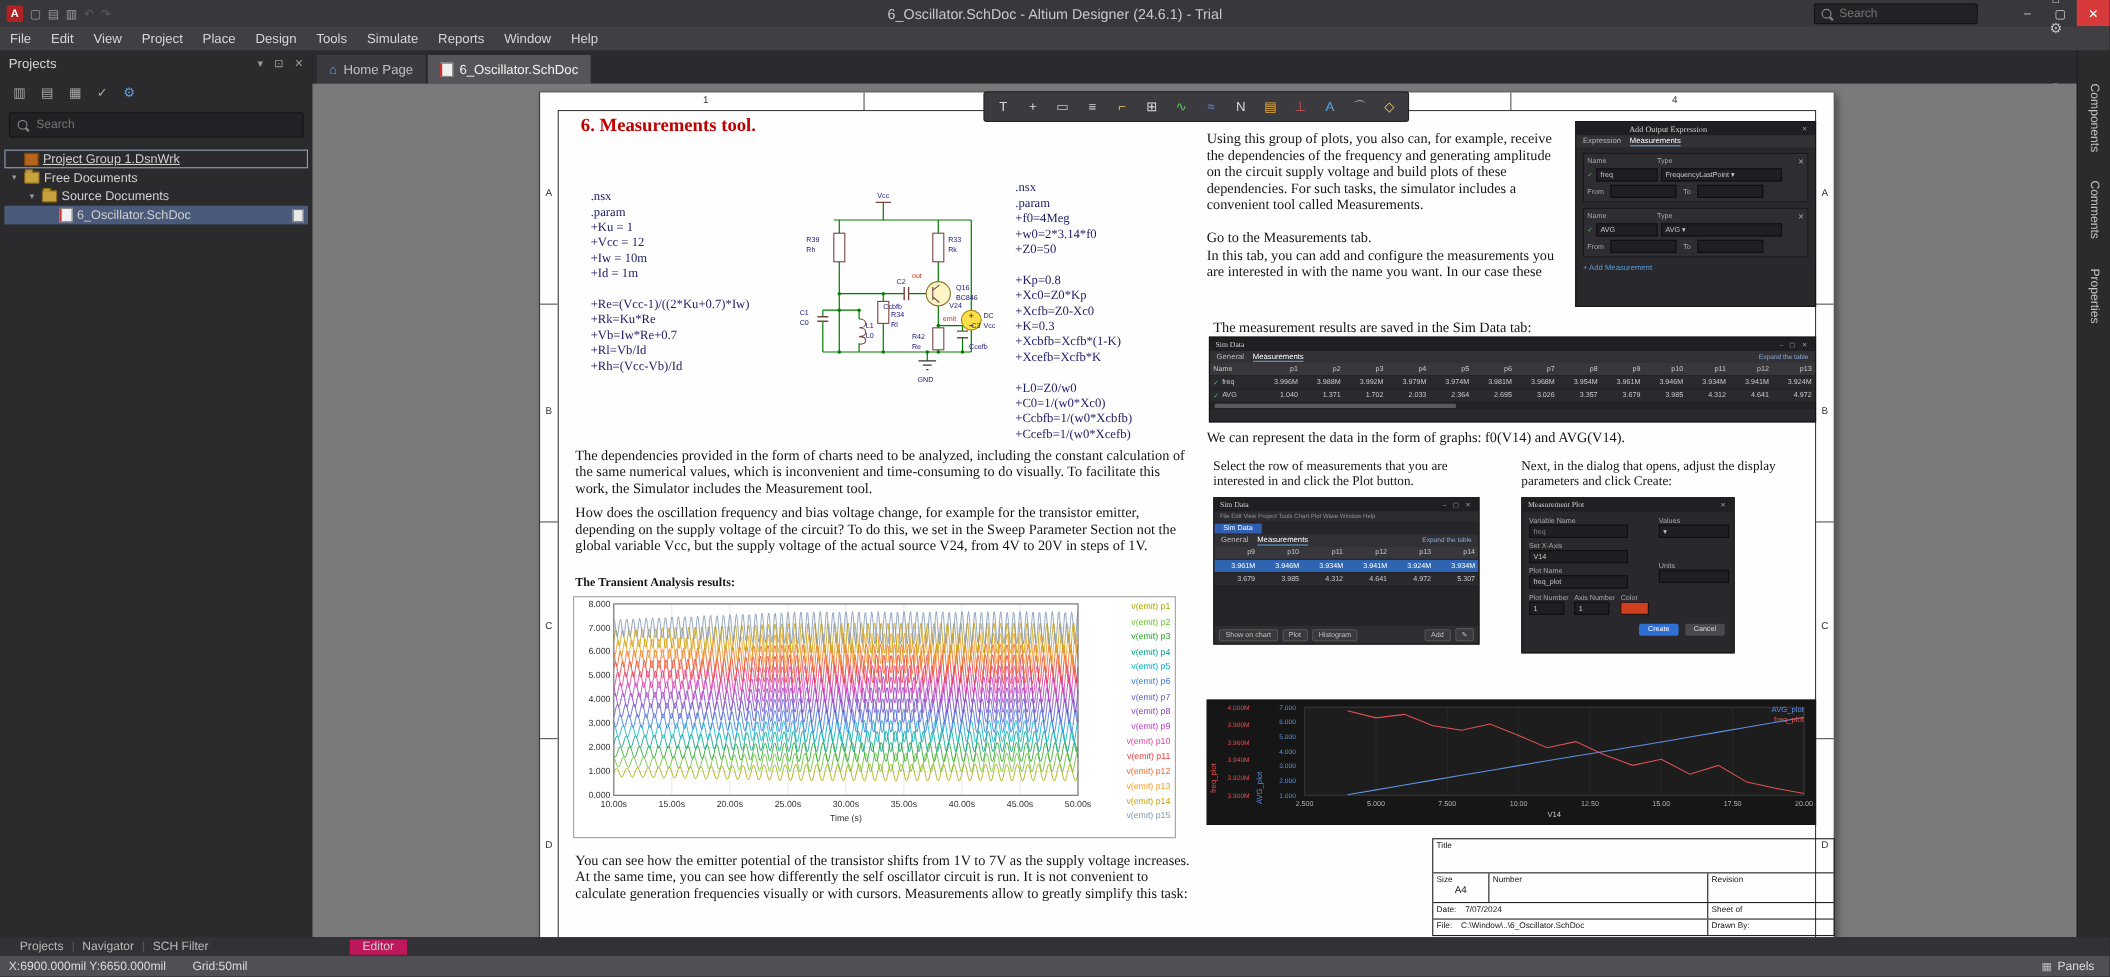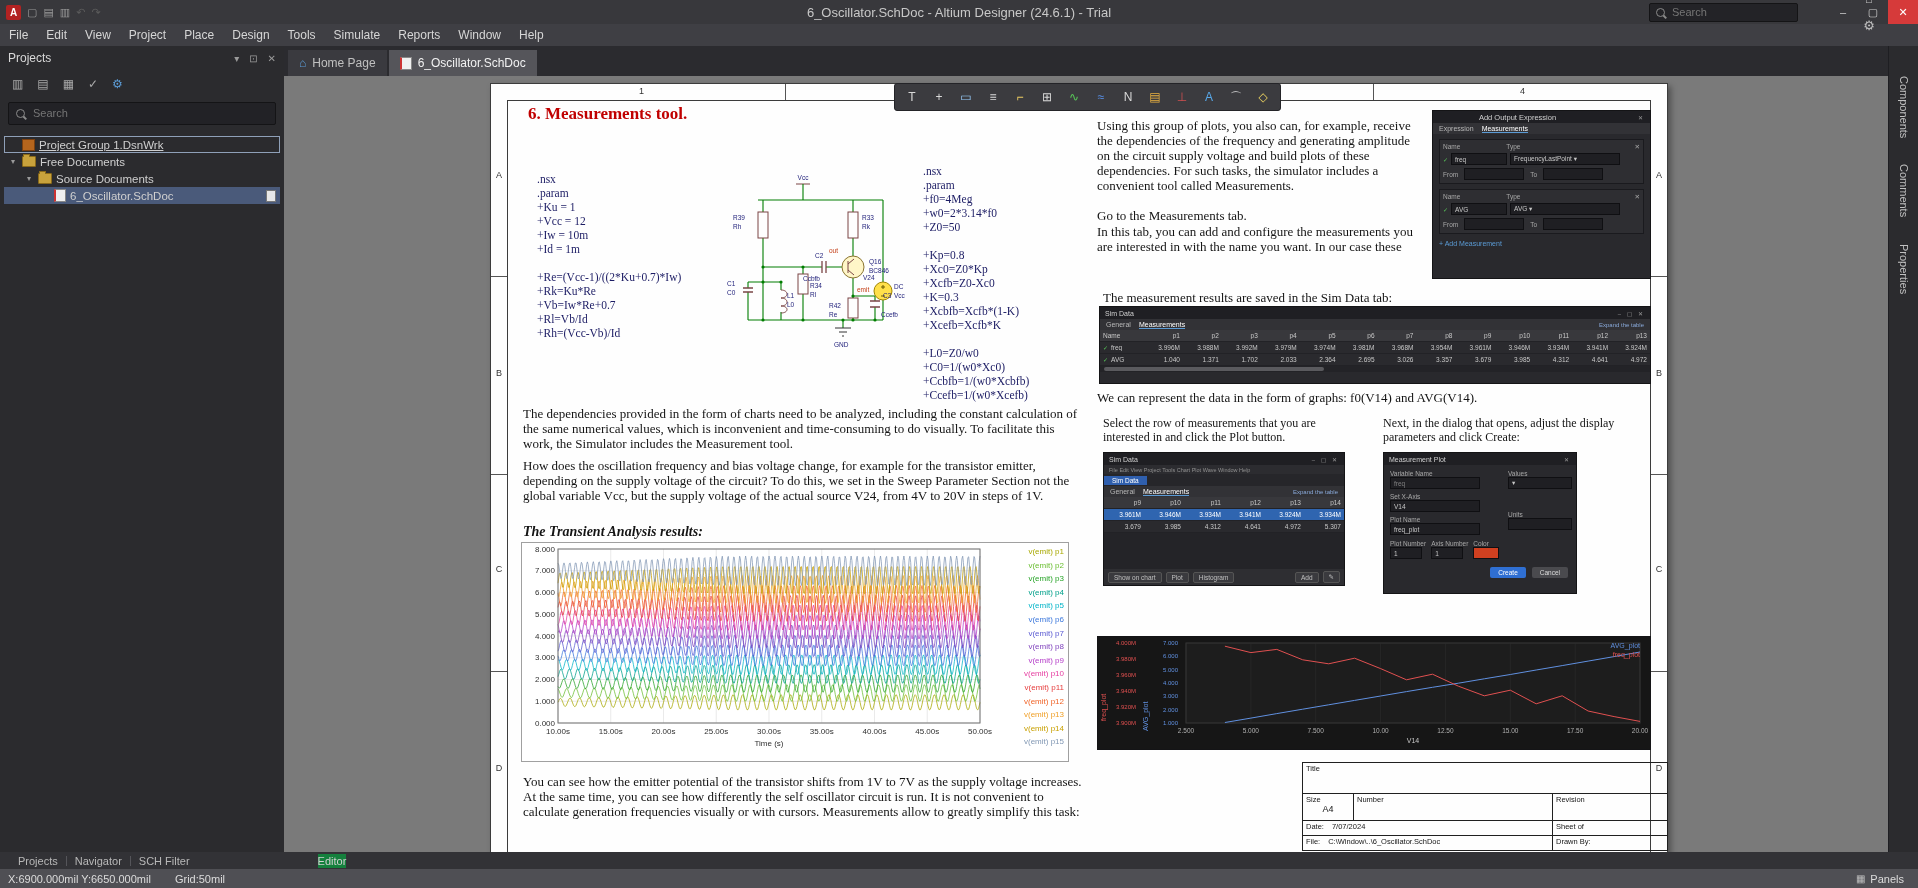--- a/index.html
+++ b/index.html
@@ -63,41 +63,41 @@
   #sheet{position:absolute;left:206px;top:7px;width:1176px;height:810px;background:#fefefe;border:1px solid #3c3c3c;box-shadow:3px 3px 6px rgba(0,0,0,.35);}
   .inner-border{position:absolute;left:16px;top:16px;right:16px;bottom:16px;border:1px solid #3c3c3c;pointer-events:none;}
   .ztick{position:absolute;background:#555;}
   .zone{position:absolute;width:14px;text-align:center;font-size:9px;color:#333;}
   .rnum{position:absolute;top:2px;font-size:9px;color:#333;}
   .doc{font-family:"Liberation Serif",serif;color:#141414;}
   .pre{white-space:pre;line-height:14px;font-size:11.5px;color:#1c1c64;}
   .abs{position:absolute;}
   #doc-title{font-size:17px;font-weight:bold;color:#c00000;}
   .para{font-size:13px;line-height:15px;}
-  .h-b{font-size:14px;font-weight:bold;font-style:italic;}
+  .h-b{font-size:11px;font-weight:bold;}
   
   #tchart{position:absolute;left:30px;top:458px;width:546px;height:218px;background:#fff;border:1px solid #a0a0a0;}
   #tlegend{position:absolute;right:4px;top:2px;text-align:right;font-size:8px;line-height:13.6px;font-family:"Liberation Sans",sans-serif;}
   .grid{stroke:#dcdcdc;stroke-width:0.6;}
   .frame{fill:none;stroke:#707070;stroke-width:1;}
   .tick{font:8px "Liberation Sans";fill:#303030;}
   
   .wire{stroke:#007d00;stroke-width:1.1;fill:none;}
   .body{stroke:#7a4545;stroke-width:1;fill:none;}
   .plate{stroke:#7a4545;stroke-width:1.3;fill:none;}
   .slab{font:6.5px "Liberation Sans";fill:#1c1c78;}
   .slab.net{fill:#c33c14;}
   .dot{fill:#007d00;}
   
   #float-toolbar{position:absolute;left:610px;top:7px;height:26px;background:#3b3b3f;border:1px solid #242428;border-radius:3px;display:flex;align-items:center;padding:0 4px;gap:1px;z-index:5;}
   .sch-tool{width:26px;height:22px;display:flex;align-items:center;justify-content:center;font-size:12px;border-radius:2px;}
   
   .mini{position:absolute;background:#29292d;border:1px solid #141416;font-family:"Liberation Sans",sans-serif;overflow:hidden;}
   .mini-titlebar{height:12px;background:#1f1f23;display:flex;align-items:center;padding:0 5px;}
-  .mini-title{font-size:7px;color:#d0d0d0;}
+  .mini-title{font-size:7px;color:#d0d0d0;font-family:Liberation Serif, serif;}
   .mini-dots{margin-left:auto;font-size:6px;color:#9a9a9a;letter-spacing:2px;}
   .mini-menu{height:9px;font-size:5.5px;color:#909090;padding:0 5px;display:flex;align-items:center;background:#2c2c30;}
   .mini-bluetab{height:12px;display:flex;align-items:center;background:#26262a;}
   .mini-bluetab span{background:#2f5fae;color:#fff;font-size:6.5px;padding:1px 8px;}
   .mini-tabs{height:11px;display:flex;align-items:center;gap:8px;padding:0 6px;background:#323236;font-size:7px;color:#b8b8b8;}
   .mini-tab.on{color:#fff;border-bottom:1px solid #5b9bd5;}
   .mini-expand{margin-left:auto;font-size:6px;color:#88a8d8;}
   .mini-row{display:flex;height:11px;align-items:center;background:#2a2a2e;border-bottom:1px solid #222226;}
   .mini-row.hdr{background:#38383c;color:#a0a0a0;}
   .mini-row.hl{background:#2f65b0;color:#fff;}
@@ -125,21 +125,21 @@
   .tbk-lab{font-size:7.5px;display:block;}
   .tbk-val{font-size:9px;display:block;}
   
   #right-strip{position:absolute;left:1888px;top:46px;width:30px;height:806px;background:#2b2b2e;border-left:1px solid #1e1e22;display:flex;flex-direction:column;align-items:center;padding-top:30px;gap:26px;box-sizing:border-box;}
   .vtab{writing-mode:vertical-rl;font-size:11px;color:#c0c0c0;}
   
   #bottom-row{position:absolute;left:0;top:852px;width:1918px;height:17px;background:#323236;display:flex;align-items:center;}
   #bottom-tabs{display:flex;align-items:center;padding-left:10px;font-size:11px;color:#b8b8b8;}
   .bottom-tab{padding:0 8px;}
   .bt-sep{width:1px;height:10px;background:#55555a;}
-  #editor-tab{margin-left:120px;background:#15803d;color:#d0d0d0;font-size:11px;padding:1px 0;}
+  #editor-tab{margin-left:120px;background:#be185d;color:#d0d0d0;font-size:11px;padding:1px 12px;}
   #statusbar{position:absolute;left:0;top:869px;width:1918px;height:19px;background:#4f4f54;display:flex;align-items:center;font-size:11px;color:#dcdcdc;gap:24px;padding-left:8px;box-sizing:border-box;}
   #sb-panels{margin-left:auto;margin-right:6px;display:flex;align-items:center;gap:5px;padding:1px 8px;}
   .pic{font-size:10px;color:#bdbdbd;}
 </style>
 </head>
 <body>
 
 <div id="root">
 
   <div id="titlebar">

